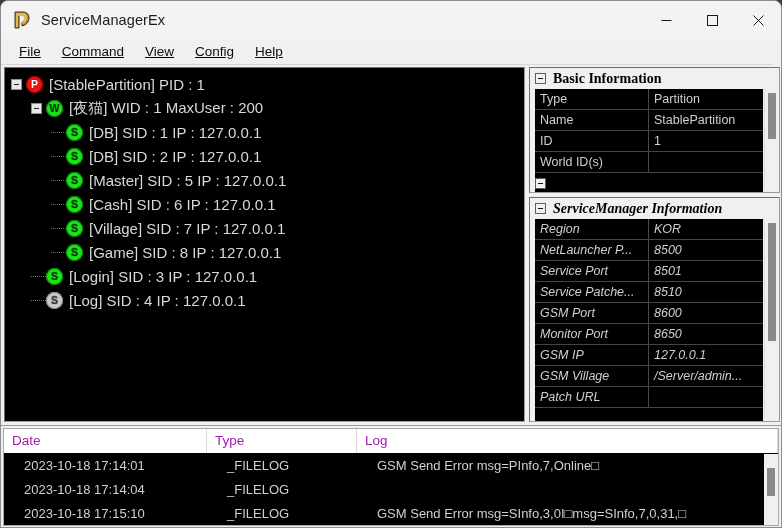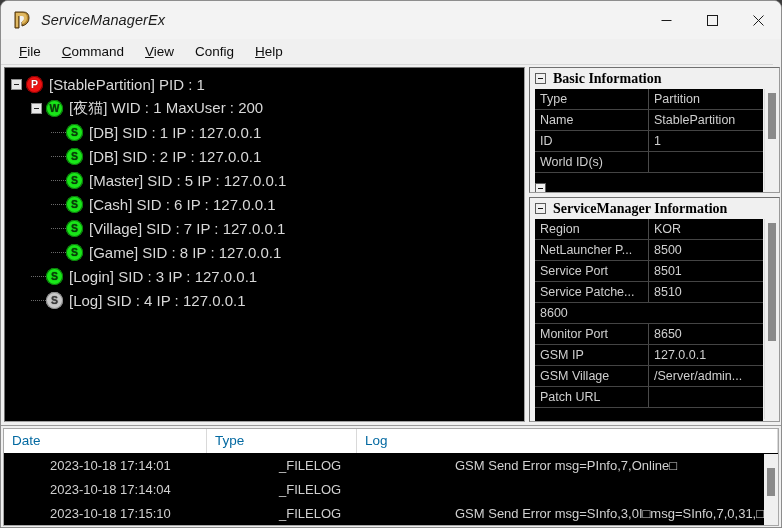--- a/index.html
+++ b/index.html
@@ -16,21 +16,21 @@
     border: 1px solid #8d8d8d;
     border-radius: 8px 8px 0 0;
     overflow: hidden;
   }
 
   
   .titlebar {
     position: absolute; top: 0; left: 0;
     width: 780px; height: 38px;
     background: #f3f3f3;
-    display: flex; align-items: center; font-style: italic;
+    display: flex; align-items: center;
   }
   .app-icon {
     width: 22px; height: 22px;
     margin-left: 9px; margin-right: 9px;
     position: relative;
     flex: none;
   }
   .app-icon svg { display:block; }
   .title-text {
     font-size: 14.5px;
@@ -47,20 +47,21 @@
   .wc svg { display: block; }
 
   
   .menubar {
     position: absolute; top: 38px; left: 0;
     width: 772px; height: 26px;
     background: #f0f0f0;
     display: flex; align-items: center;
     padding-left: 8px;
     border-bottom: 1px solid #d8d8d8;
+    text-decoration: underline;
   }
   .menu-item {
     font-size: 13.5px;
     color: #0d0d0d;
     padding: 3px 11px 3px 10px;
   }
   .menu-item u { text-decoration: underline; }
 
   
   .workarea {
@@ -133,21 +134,21 @@
   }
   .info-panel {
     background: #f0f0f0;
     border: 1px solid #9a9a9a;
     border-top-color: #6f6f6f;
     border-left-color: #6f6f6f;
     position: relative;
     overflow: hidden;
   }
   .panel-a { height: 126px; margin-bottom: 4px; }
-  .panel-b { height: 225px; }
+  .panel-b { height: 225px; font-style: italic; }
   .panel-head {
     display: flex; align-items: center;
     padding: 2px 0 1px 5px;
     height: 20px;
   }
   .collapse-box {
     width: 11px; height: 11px;
     border: 1px solid #5c5c5c;
     background: #f0f0f0;
     position: relative;
@@ -198,21 +199,21 @@
     border-left: 1px solid #dcdcdc;
   }
   .panel-scroll .thumb {
     position: absolute;
     left: 3px; width: 8px;
     background: #8a8a8a;
   }
   .cutoff {
     position: absolute;
     left: 5px; bottom: -2px;
-    display: flex; align-items: flex-end;
+    display: flex; align-items: flex-start;
     height: 16px;
     gap: 32px;
   }
 
   
   .logarea {
     position: absolute;
     top: 424px; left: 0;
     width: 780px; height: 102px;
     background: #f0f0f0;
@@ -227,35 +228,34 @@
     overflow: hidden;
   }
   .log-head {
     display: flex;
     height: 25px;
     background: #fff;
     border-bottom: 1px solid #000;
   }
   .log-head div {
     font-size: 13.5px;
-    color: #0369a1;
+    color: #a21caf;
     line-height: 24px;
     padding-left: 8px;
     border-right: 1px solid #d9d9d9;
     overflow:hidden; white-space:nowrap;
   }
   .log-row { display: flex; height: 24px; }
   .log-row div {
     font-size: 13px;
     color: #d0d0d0;
     line-height: 23px;
     padding-left: 20px;
     overflow: hidden;
     white-space: nowrap;
-    margin-left: 26px;
   }
   .c-date { width: 203px; flex: none; }
   .c-type { width: 150px; flex: none; }
   .c-log  { flex: 1; }
   .log-scroll {
     position: absolute;
     right: 0; top: 25px; bottom: 0;
     width: 14px;
     background: #f0f0f0;
   }
@@ -423,20 +423,21 @@
             </div>
             <div class="grid-row">
               <div class="k">Service Port</div>
               <div class="v">8501</div>
             </div>
             <div class="grid-row">
               <div class="k">Service Patche...</div>
               <div class="v">8510</div>
             </div>
             <div class="grid-row">
+              <div class="k">GSM Port</div>
               <div class="v">8600</div>
             </div>
             <div class="grid-row">
               <div class="k">Monitor Port</div>
               <div class="v">8650</div>
             </div>
             <div class="grid-row">
               <div class="k">GSM IP</div>
               <div class="v">127.0.0.1</div>
             </div>

